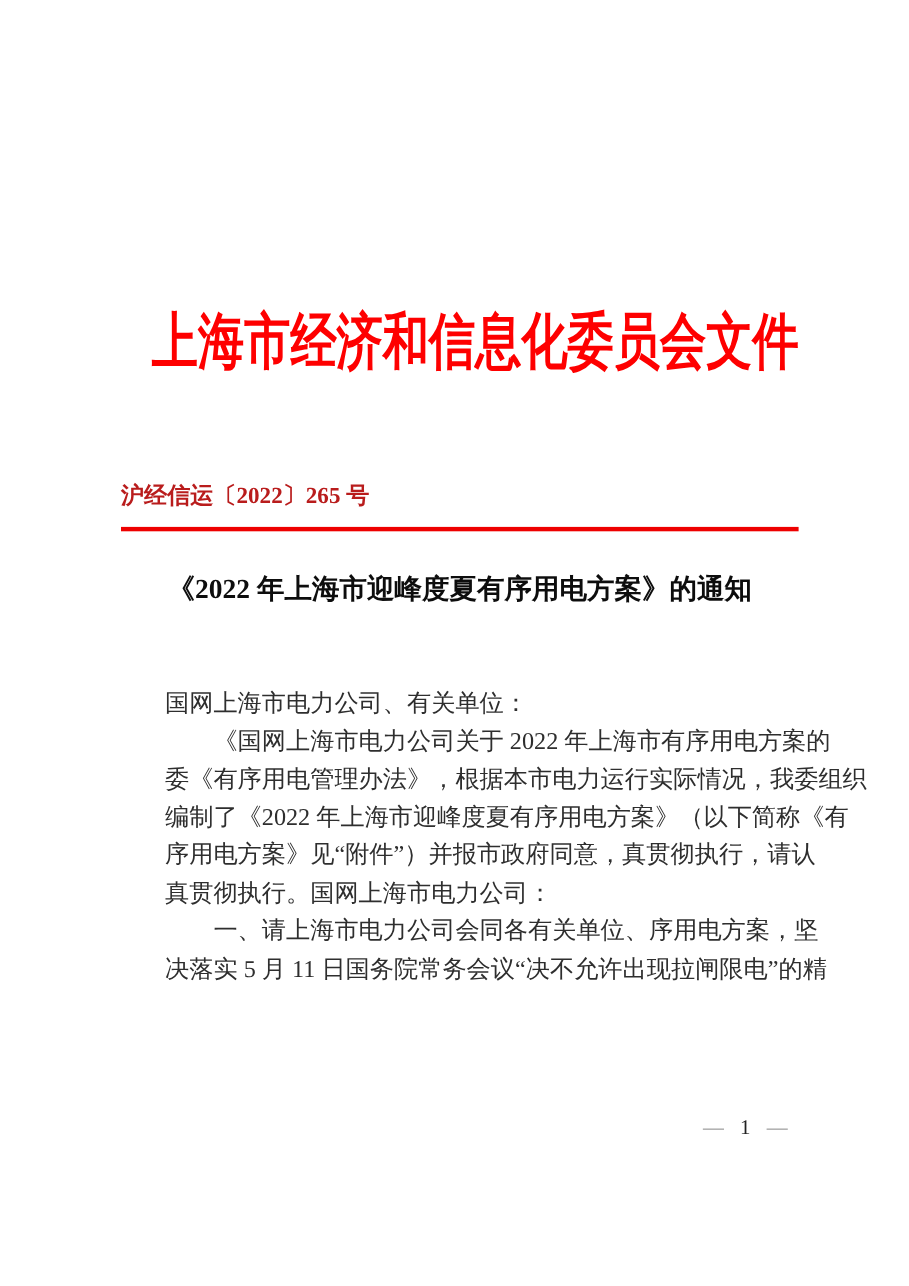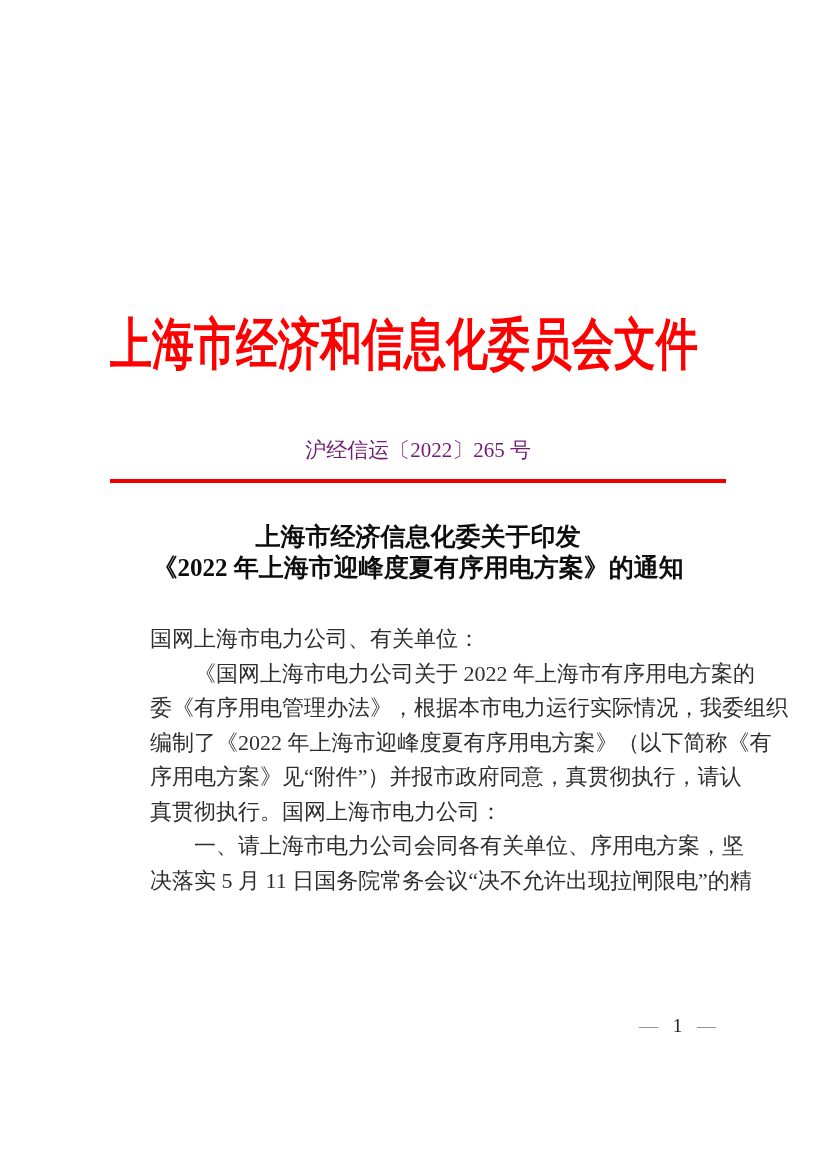--- a/index.html
+++ b/index.html
@@ -12,48 +12,49 @@
     position: relative;
     width: 826px;
     height: 1169px;
     background: #ffffff;
     overflow: hidden;
   }
   
   .red-header {
     position: absolute;
     left: 110px;
-    top: 305px;
+    top: 272px;
     width: 616px;
     height: 80px;
     line-height: 80px;
-    text-align: left;
+    text-align: right;
     white-space: nowrap;
     text-decoration: underline;
   }
   .red-header .stretch {
     display: inline-block;
     font-size: 42px;
     font-weight: bold;
     color: #fe0000;
     transform: scaleY(1.32);
     transform-origin: center;
     letter-spacing: 0;
   }
   
   .doc-number {
     position: absolute;
     left: 110px;
     top: 434px;
     width: 616px;
-    text-align: center;
+    text-align: left;
     font-size: 21px;
     line-height: 32px;
-    color: #701a75;
+    color: #b91c1c;
     white-space: nowrap;
+    font-weight: bold;
   }
   
   .red-rule {
     position: absolute;
     left: 110px;
     top: 479px;
     width: 616px;
     height: 4px;
     background: #ee0000;
   }
@@ -113,21 +114,20 @@
 
   <div class="red-header">
     <span class="stretch">上海市经济和信息化委员会文件</span>
   </div>
 
   <div class="doc-number">沪经信运〔2022〕265 号</div>
 
   <div class="red-rule"></div>
 
   <div class="doc-title">
-    <div>上海市经济信息化委关于印发</div>
     <div>《2022 年上海市迎峰度夏有序用电方案》的通知</div>
   </div>
 
   <div class="doc-body">
       <div class="body-line">国网上海市电力公司、有关单位：</div>
       <div class="body-line indent">《国网上海市电力公司关于 2022 年上海市有序用电方案的</div>
       <div class="body-line">委《有序用电管理办法》，根据本市电力运行实际情况，我委组织</div>
       <div class="body-line">编制了《2022 年上海市迎峰度夏有序用电方案》（以下简称《有</div>
       <div class="body-line">序用电方案》见“附件”）并报市政府同意，真贯彻执行，请认</div>
       <div class="body-line">真贯彻执行。国网上海市电力公司：</div>

